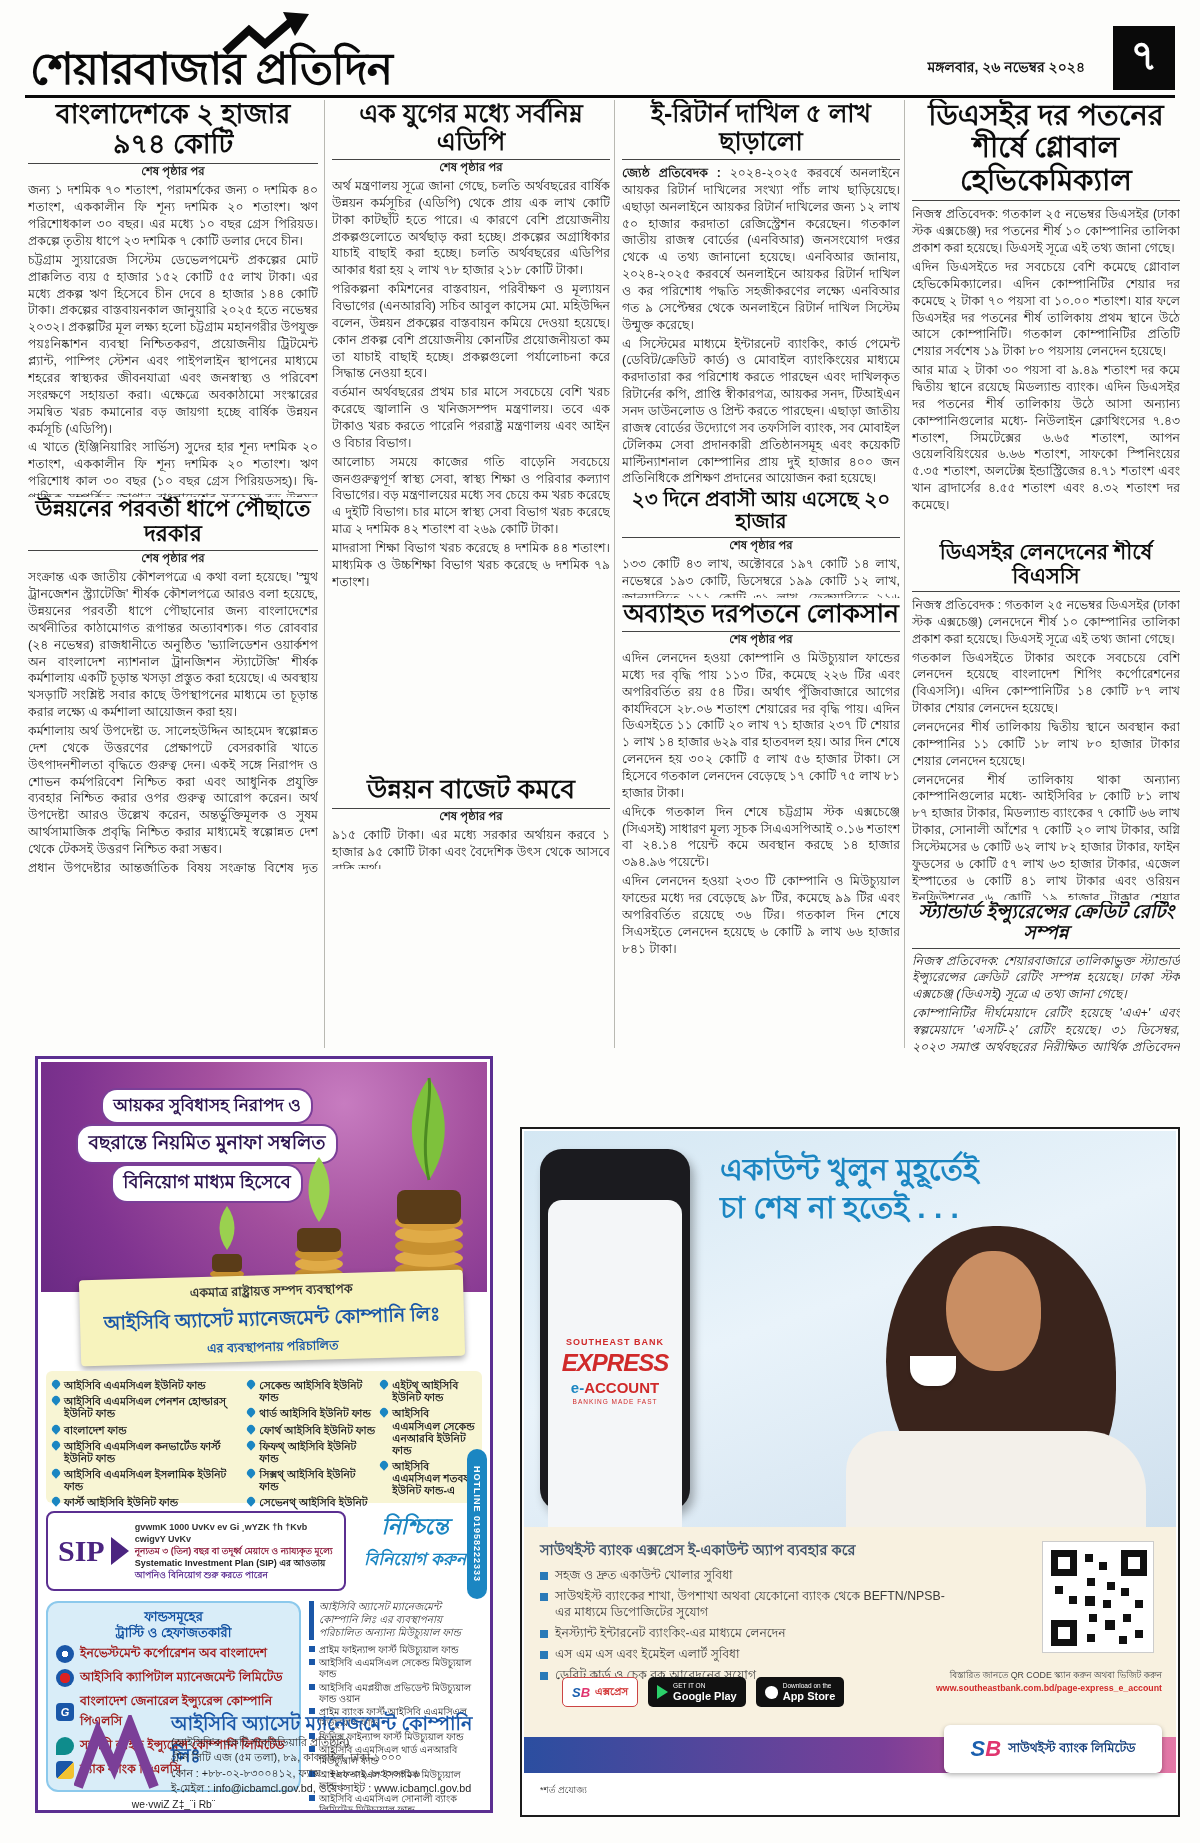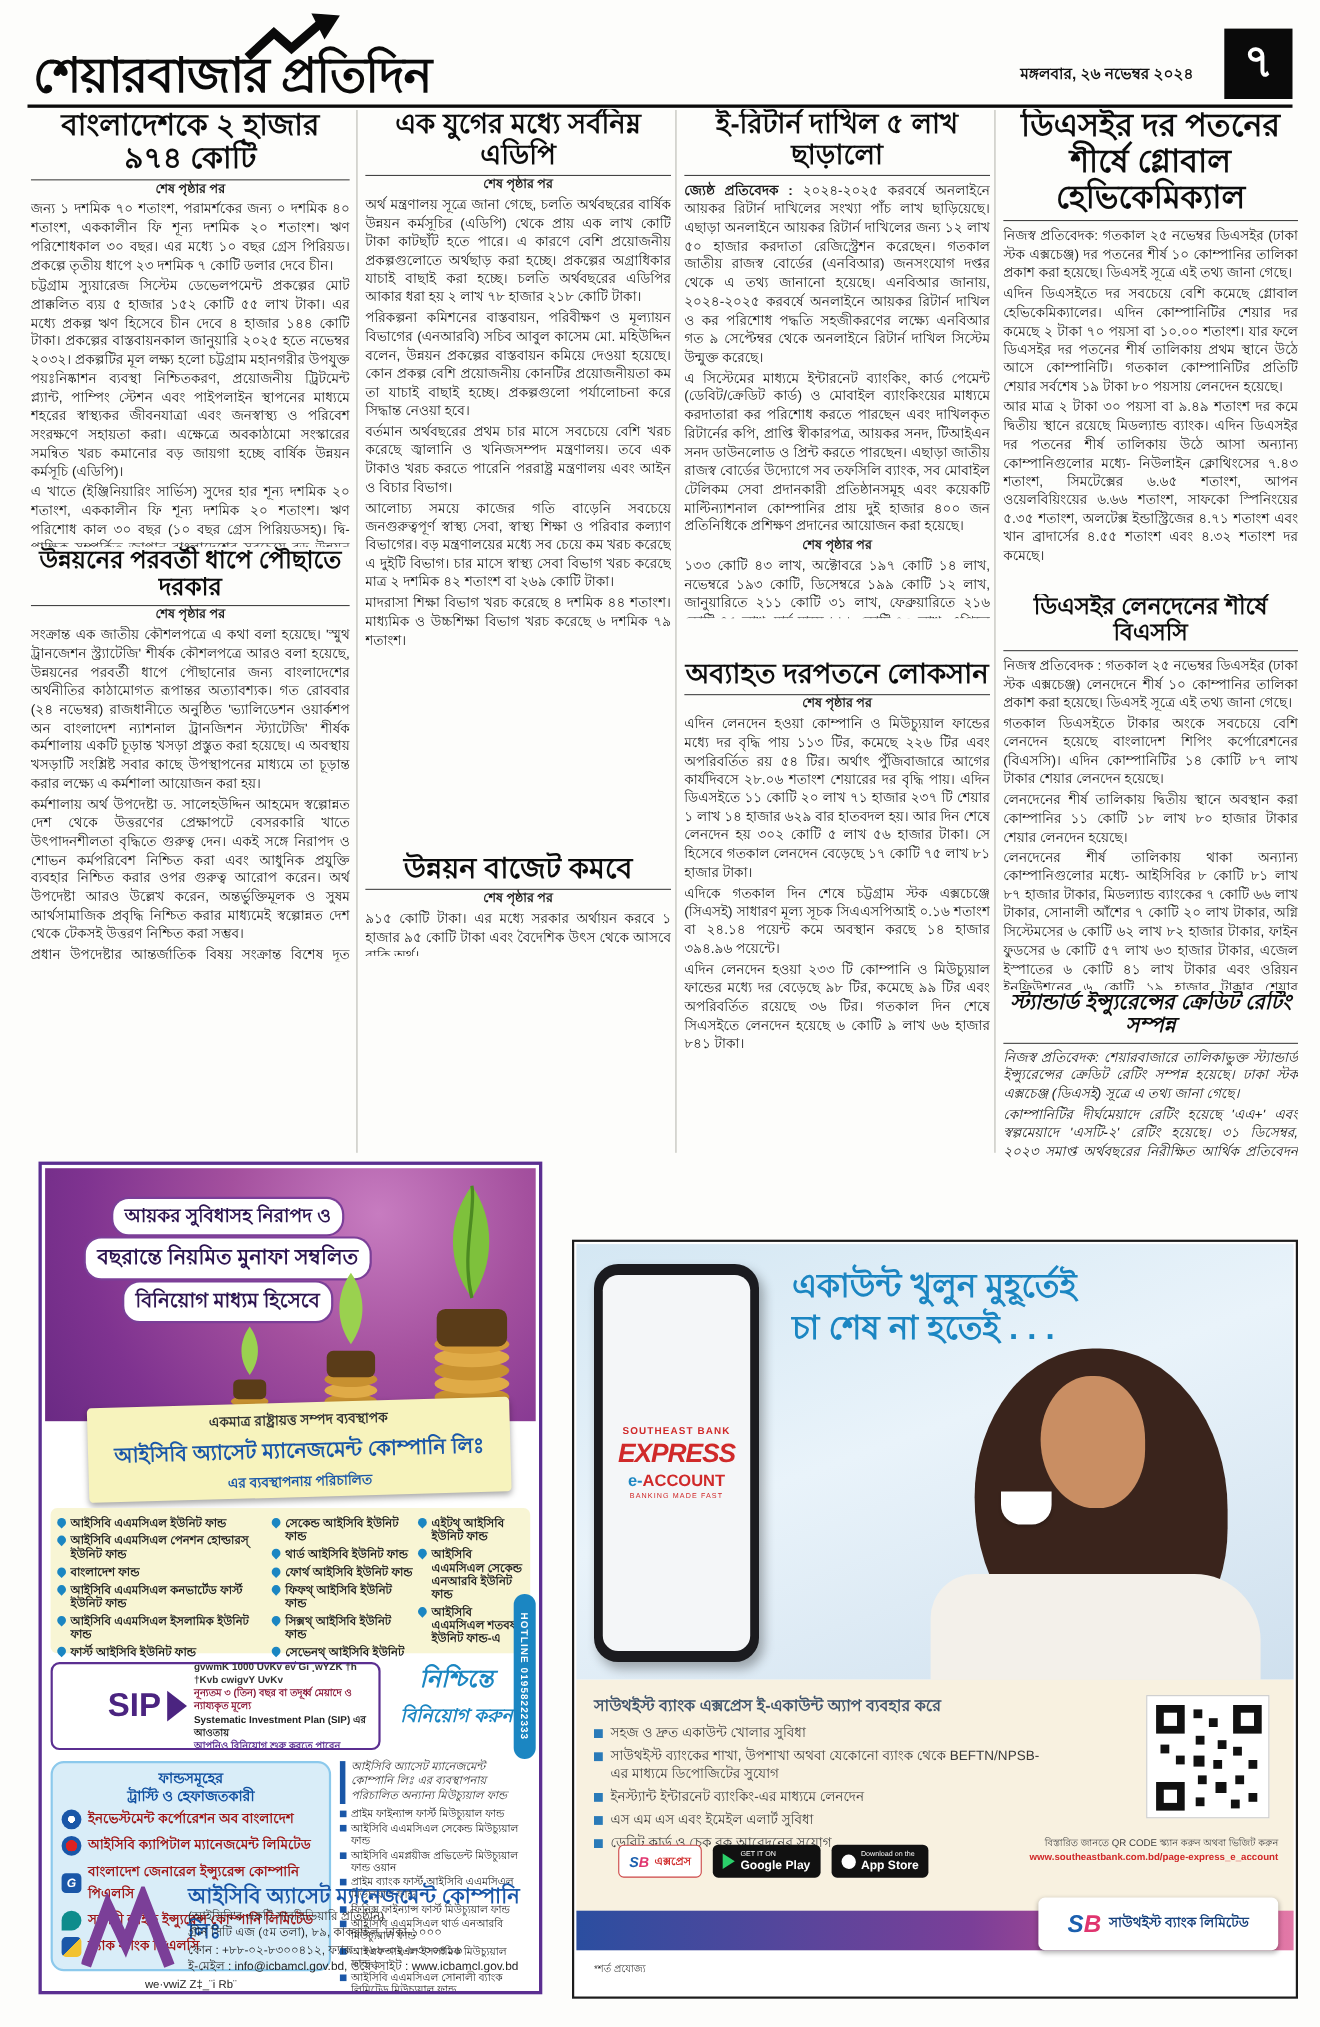--- a/index.html
+++ b/index.html
@@ -36,21 +36,21 @@
   .lb2{font-size:19px;color:#1a57a8;font-weight:bold;margin:2px 0;}
   .lb3{font-size:12.5px;color:#1a57a8;font-weight:bold;}
   .lad-funds{position:absolute;left:8px;right:8px;top:312px;height:132px;background:rgba(248,244,210,.95);
              border-radius:6px;display:flex;padding:8px 6px;gap:4px;}
   .fundcol{display:flex;flex-direction:column;gap:4px;}
   .fc1{width:46%;} .fc2{width:31%;} .fc3{width:23%;}
   .fund{font-size:10.6px;font-weight:bold;color:#222;display:flex;gap:4px;line-height:1.15;}
   .drop{flex:0 0 8px;width:8px;height:8px;background:#1b86c2;border-radius:50% 50% 50% 0;transform:rotate(-45deg);margin-top:1px;}
   .lad-siprow{position:absolute;left:8px;top:452px;width:300px;height:80px;border:2px solid #5b2f91;border-radius:8px;
               background:#fff;display:flex;align-items:center;padding:4px;}
-  .siplogo{font-family:Liberation Sans, sans-serif;font-size:30px;font-weight:bold;color:#4b2480;padding:0 6px;margin-left:40px;}
+  .siplogo{font-family:Liberation Serif, serif;font-size:30px;font-weight:bold;color:#4b2480;padding:0 6px;}
   .siparrow{width:0;height:0;border-top:14px solid transparent;border-bottom:14px solid transparent;border-left:18px solid #4b2480;margin-right:6px;}
   .siptext{font-size:9px;line-height:1.35;}
   .sp1{color:#333;font-weight:bold;}
   .sp2{color:#8b1a3a;font-weight:bold;}
   .sp3{color:#222;font-weight:bold;}
   .sp4{color:#5b2f91;font-weight:bold;}
   .lad-invest{position:absolute;left:318px;top:450px;width:118px;text-align:center;color:#1b86c2;font-style:italic;font-weight:bold;}
   .iv1{font-size:22px;} .iv2{font-size:17px;}
   .hotline{position:absolute;right:3px;top:390px;width:20px;height:150px;background:#1b86c2;border-radius:10px;
            color:#fff;font-size:9px;font-weight:bold;display:flex;align-items:center;justify-content:center;}
@@ -76,21 +76,21 @@
   .amcl-logo{position:absolute;left:28px;top:8px;}
   .amcl-name{position:absolute;left:125px;top:2px;font-size:19px;font-weight:bold;color:#1a57a8;}
   .amcl-lines{position:absolute;left:125px;top:28px;font-size:10.8px;color:#222;line-height:1.42;}
   
   #rad{position:absolute;left:520px;top:1127px;width:660px;height:690px;border:2px solid #1c1c1c;background:#fff;overflow:hidden;}
   .rad-photo{position:absolute;left:2px;right:2px;top:2px;height:396px;
              background:linear-gradient(160deg,#d4e7f3 0%,#e9f3fa 45%,#cfe0ee 100%);overflow:hidden;}
   .rad-phone{position:absolute;left:16px;top:18px;width:150px;height:362px;background:#1b1b1f;border-radius:22px;
              padding:10px 8px;box-shadow:4px 6px 10px rgba(0,0,0,.3);}
   .rad-screen{width:100%;height:100%;background:#f4f6f8;border-radius:14px;display:flex;flex-direction:column;
-              align-items:center;justify-content:center;text-align:center;gap:2px;}
+              align-items:center;justify-content:center;text-align:center;gap:2px;margin-top:41px;}
   .scr1{font-size:9px;font-weight:bold;color:#d02a2a;letter-spacing:1px;}
   .scr2{font-size:24px;font-weight:bold;font-style:italic;color:#d02a2a;letter-spacing:-1px;}
   .scr3{font-size:15px;font-weight:bold;}
   .scr3 .e{color:#1b86c2;} .scr3 .acc{color:#d02a2a;}
   .scr4{font-size:6.5px;color:#d02a2a;letter-spacing:1px;}
   .rad-head{position:absolute;left:196px;top:20px;font-size:30px;font-weight:bold;color:#1b86c2;line-height:1.25;}
   .woman-hair{position:absolute;right:60px;top:95px;width:230px;height:290px;background:#3a241c;border-radius:48% 52% 45% 55%;}
   .woman-face{position:absolute;right:135px;top:120px;width:95px;height:120px;background:#c98e63;border-radius:50% 50% 46% 54%;}
   .woman-shirt{position:absolute;right:30px;top:300px;width:300px;height:120px;background:#f3f0ea;border-radius:40px 60px 0 0;}
   .teacup{position:absolute;right:220px;top:225px;width:46px;height:30px;background:#fff;border-radius:0 0 18px 18px;box-shadow:0 2px 3px rgba(0,0,0,.2);}
@@ -183,20 +183,21 @@
 
   <div class="art" style="left:622px;top:99px;width:278px;height:388px;">
     <div class="art-h" style="font-size:25px;">ই-রিটার্ন দাখিল ৫ লাখ ছাড়ালো</div>
     <div class="art-body" style="height:348px;margin-top:5px;">
       <p><b>জ্যেষ্ঠ প্রতিবেদক :</b> <span>২০২৪-২০২৫ করবর্ষে অনলাইনে আয়কর রিটার্ন দাখিলের সংখ্যা পাঁচ লাখ ছাড়িয়েছে। এছাড়া অনলাইনে আয়কর রিটার্ন দাখিলের জন্য ১২ লাখ ৫০ হাজার করদাতা রেজিস্ট্রেশন করেছেন। গতকাল জাতীয় রাজস্ব বোর্ডের (এনবিআর) জনসংযোগ দপ্তর থেকে এ তথ্য জানানো হয়েছে। এনবিআর জানায়, ২০২৪-২০২৫ করবর্ষে অনলাইনে আয়কর রিটার্ন দাখিল ও কর পরিশোধ পদ্ধতি সহজীকরণের লক্ষ্যে এনবিআর গত ৯ সেপ্টেম্বর থেকে অনলাইনে রিটার্ন দাখিল সিস্টেম উন্মুক্ত করেছে।</span></p>
       <p>এ সিস্টেমের মাধ্যমে ইন্টারনেট ব্যাংকিং, কার্ড পেমেন্ট (ডেবিট/ক্রেডিট কার্ড) ও মোবাইল ব্যাংকিংয়ের মাধ্যমে করদাতারা কর পরিশোধ করতে পারছেন এবং দাখিলকৃত রিটার্নের কপি, প্রাপ্তি স্বীকারপত্র, আয়কর সনদ, টিআইএন সনদ ডাউনলোড ও প্রিন্ট করতে পারছেন। এছাড়া জাতীয় রাজস্ব বোর্ডের উদ্যোগে সব তফসিলি ব্যাংক, সব মোবাইল টেলিকম সেবা প্রদানকারী প্রতিষ্ঠানসমূহ এবং কয়েকটি মাল্টিন্যাশনাল কোম্পানির প্রায় দুই হাজার ৪০০ জন প্রতিনিধিকে প্রশিক্ষণ প্রদানের আয়োজন করা হয়েছে।</p>
 
     </div>
   </div>
   <div class="art" style="left:622px;top:488px;width:278px;height:110px;">
+    <div class="art-h" style="font-size:20px;">২৩ দিনে প্রবাসী আয় এসেছে ২০ হাজার</div>
     <span class="art-sub">শেষ পৃষ্ঠার পর</span>
     <div class="art-body" style="height:56px;">
       <p>১৩৩ কোটি ৪৩ লাখ, অক্টোবরে ১৯৭ কোটি ১৪ লাখ, নভেম্বরে ১৯৩ কোটি, ডিসেম্বরে ১৯৯ কোটি ১২ লাখ, জানুয়ারিতে ২১১ কোটি ৩১ লাখ, ফেব্রুয়ারিতে ২১৬ কোটি ৪৫ লাখ, মার্চ মাসে ১৯৯ কোটি ৭০ লাখ, এপ্রিলে ২০৪ কোটি ৪২ লাখ, মে মাসে ২২৫ কোটি ৩৮ লাখ এবং জুন মাসে ২৫৪ কোটি ১৬ লাখ মার্কিন ডলার রেমিট্যান্স দেশে এসেছিল।</p>
     </div>
   </div>
   <div class="art" style="left:622px;top:599px;width:278px;height:492px;">
     <div class="art-h" style="font-size:25px;">অব্যাহত দরপতনে লোকসান</div>
     <span class="art-sub">শেষ পৃষ্ঠার পর</span>
     <div class="art-body" style="height:430px;">
       <p>এদিন লেনদেন হওয়া কোম্পানি ও মিউচ্যুয়াল ফান্ডের মধ্যে দর বৃদ্ধি পায় ১১৩ টির, কমেছে ২২৬ টির এবং অপরিবর্তিত রয় ৫৪ টির। অর্থাৎ পুঁজিবাজারে আগের কার্যদিবসে ২৮.০৬ শতাংশ শেয়ারের দর বৃদ্ধি পায়। এদিন ডিএসইতে ১১ কোটি ২০ লাখ ৭১ হাজার ২৩৭ টি শেয়ার ১ লাখ ১৪ হাজার ৬২৯ বার হাতবদল হয়। আর দিন শেষে লেনদেন হয় ৩০২ কোটি ৫ লাখ ৫৬ হাজার টাকা। সে হিসেবে গতকাল লেনদেন বেড়েছে ১৭ কোটি ৭৫ লাখ ৮১ হাজার টাকা।</p>

